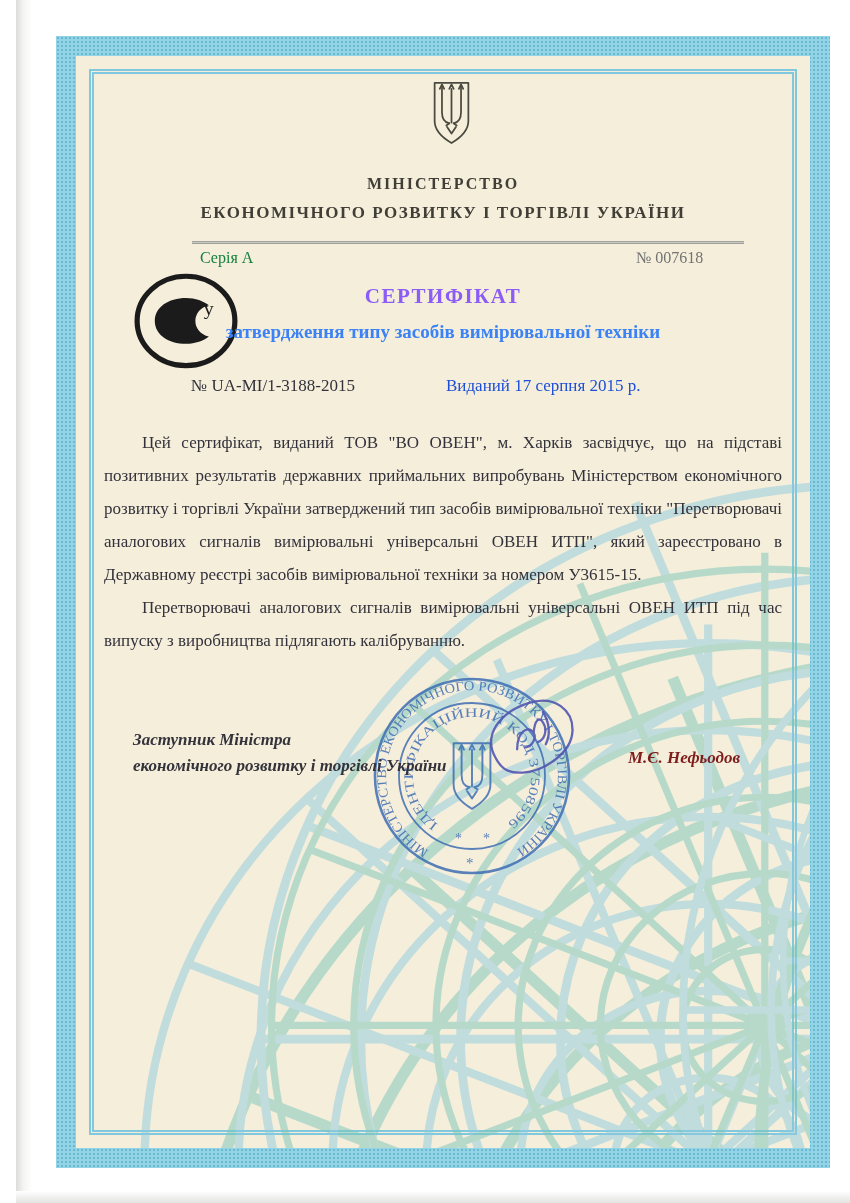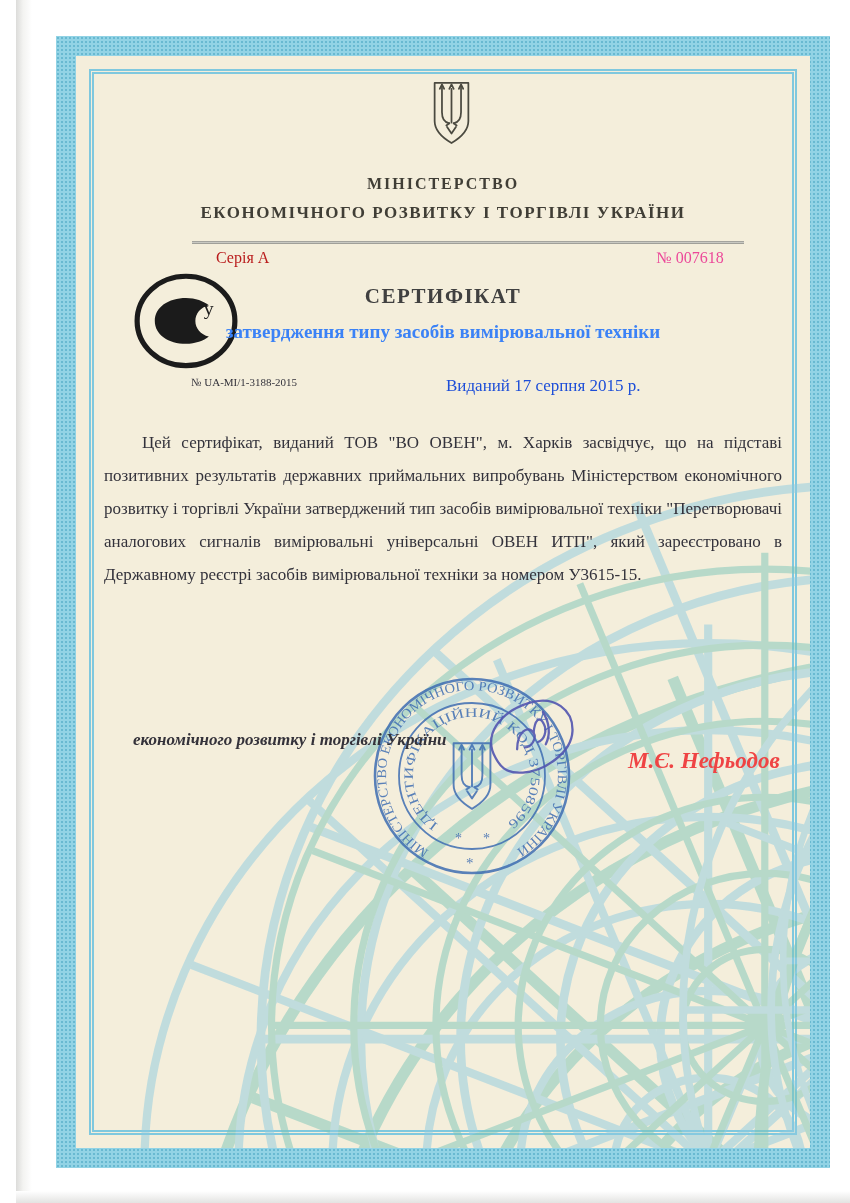--- a/index.html
+++ b/index.html
@@ -21,36 +21,36 @@
 
   .webs{position:absolute;left:60px;top:56px;width:734px;height:1092px;pointer-events:none;}
 
   .abs{position:absolute;}
   .centered{left:60px;width:734px;text-align:center;}
 
   .ministry1{top:175px;font-size:16px;font-weight:bold;letter-spacing:2px;color:#403e36;}
   .ministry2{top:203px;font-size:17px;font-weight:bold;letter-spacing:1.5px;color:#403e36;}
   .rule{left:176px;top:241px;width:552px;height:3px;
         background:linear-gradient(#8b8b85,#cfcfc8 45%,#8b8b85);}
-  .series{left:200px;top:249px;font-size:16px;color:#b91c1c;}
-  .serial{left:620px;top:249px;width:108px;text-align:center;font-size:16px;color:#ec4899;}
+  .series{left:184px;top:249px;font-size:16px;color:#15803d;}
+  .serial{left:620px;top:249px;width:108px;text-align:left;font-size:16px;color:#737373;}
 
-  .cert-title{top:284px;font-size:21px;font-weight:bold;letter-spacing:1.5px;color:#404040;}
+  .cert-title{top:284px;font-size:21px;font-weight:bold;letter-spacing:1.5px;color:#8b5cf6;}
   .cert-subtitle{top:321px;font-size:19px;font-weight:bold;color:#3b82f6;}
 
-  .cnum{left:175px;top:376px;font-size:11px;color:#33323b;}
+  .cnum{left:175px;top:376px;font-size:17px;color:#33323b;}
   .cdate{left:430px;top:376px;font-size:17px;color:#1d4ed8;}
 
   .bodytext{left:88px;top:426px;width:678px;font-size:17px;line-height:33px;
         text-align:justify;color:#33323b;}
   .bodytext p{margin:0;text-indent:38px;}
 
   .sig-titles{left:117px;top:727px;font-size:17px;font-weight:bold;font-style:italic;
         line-height:26px;color:#34323a;}
-  .sig-name{left:612px;top:748px;font-size:23px;font-weight:bold;font-style:italic;color:#ef4444;}
+  .sig-name{left:612px;top:748px;font-size:17px;font-weight:bold;font-style:italic;color:#7f1d1d;}
 
   .mark{left:112px;top:270px;width:116px;height:104px;}
   .shield-header{left:413px;top:80px;width:45px;height:66px;}
   .stamp{left:346px;top:666px;width:220px;height:220px;opacity:.85;}
   .scribble{left:462px;top:692px;width:120px;height:100px;opacity:.9;}
 </style>
 </head>
 <body>
 
 <div class="page">
@@ -128,20 +128,21 @@
   </svg>
 
   <div class="abs centered cert-title">СЕРТИФІКАТ</div>
   <div class="abs centered cert-subtitle">затвердження типу засобів вимірювальної техніки</div>
 
   <div class="abs cnum">№ UA-MI/1-3188-2015</div>
   <div class="abs cdate">Виданий 17 серпня 2015 р.</div>
 
   <div class="abs bodytext">
     <p>Цей сертифікат, виданий ТОВ "ВО ОВЕН", м. Харків засвідчує, що на підставі позитивних результатів державних приймальних випробувань Міністерством економічного розвитку і торгівлі України затверджений тип засобів вимірювальної техніки "Перетворювачі аналогових сигналів вимірювальні універсальні ОВЕН ИТП", який зареєстровано в Державному реєстрі засобів вимірювальної техніки за номером У3615-15.</p>
+    <p>Перетворювачі аналогових сигналів вимірювальні універсальні ОВЕН ИТП під час випуску з виробництва підлягають калібруванню.</p>
   </div>
 
   <svg class="abs stamp" viewBox="0 0 220 220">
     <g fill="none" stroke="#3e6db2">
       <circle cx="110" cy="110" r="97" stroke-width="2.6"></circle>
       <circle cx="110" cy="110" r="73" stroke-width="1.8"></circle>
     </g>
     <defs>
       <path id="oc" d="M67,184.5 A86,86 0 1 1 153,184.5"></path>
       <path id="ic" d="M76.2,158.3 A59,59 0 1 1 143.8,158.3"></path>
@@ -163,17 +164,18 @@
   <svg class="abs scribble" viewBox="0 0 120 100">
     <g fill="none" stroke="#5356b0" stroke-width="2.3" stroke-linecap="round" transform="rotate(-14 60 50)">
       <path d="M15,55 C8,30 30,12 60,10 C88,8 102,28 96,48 C90,68 60,80 38,76 C20,73 17,63 15,55 Z"></path>
       <path d="M38,52 C42,36 54,30 58,40 C60,46 52,54 46,52"></path>
       <path d="M58,40 C62,28 68,24 70,34 C72,42 66,50 60,50"></path>
       <path d="M72,22 C76,34 74,46 67,54"></path>
     </g>
   </svg>
 
   <div class="abs sig-titles">
+    <div>Заступник Міністра</div>
     <div>економічного розвитку і торгівлі України</div>
   </div>
   <div class="abs sig-name">М.Є. Нефьодов</div>
 
 </div>
 
 </body></html>

